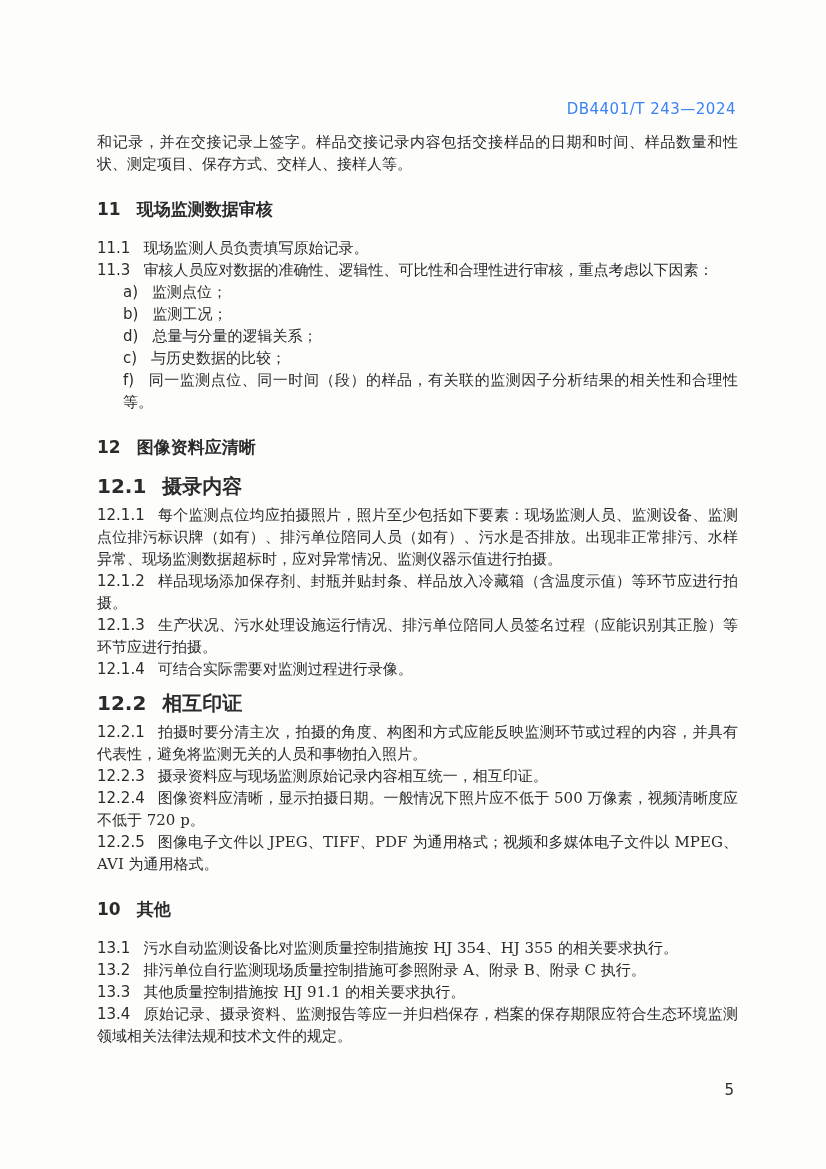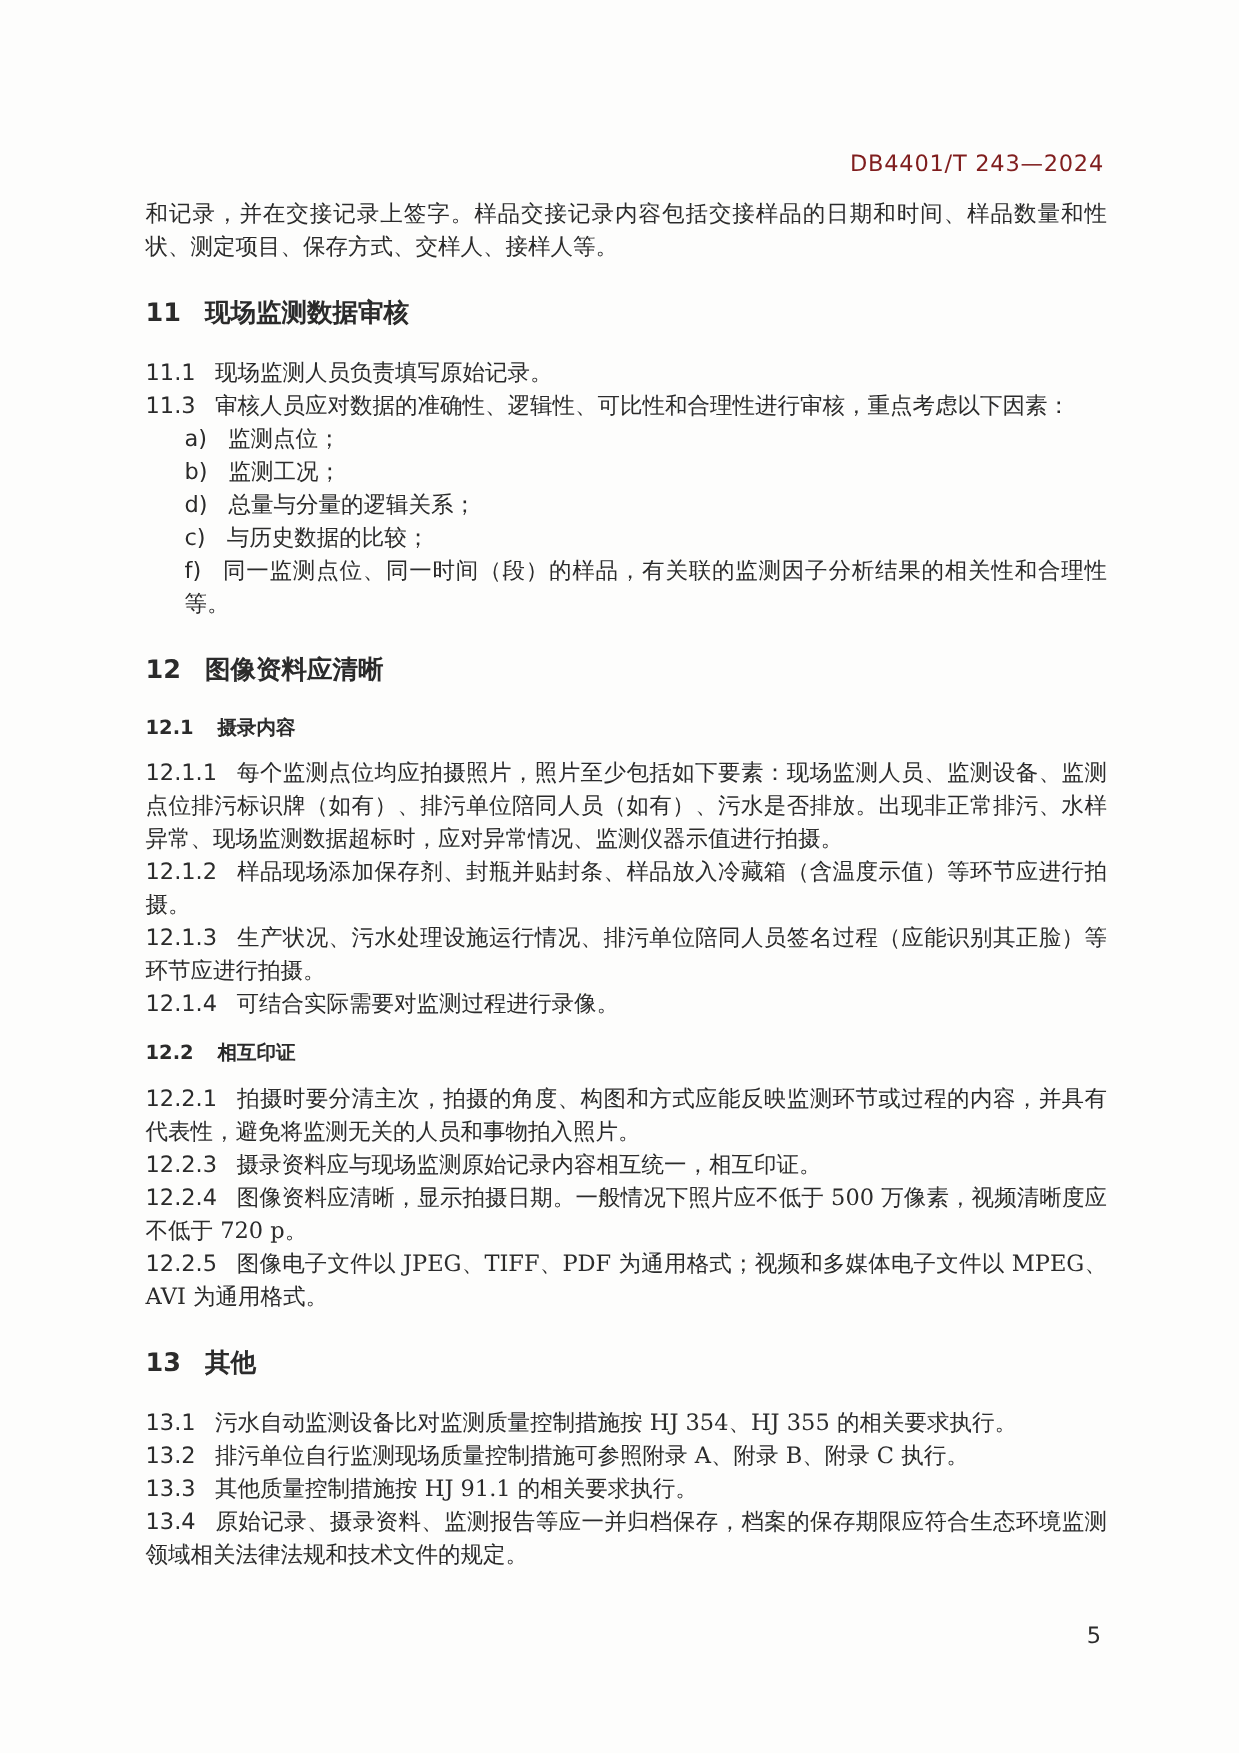--- a/index.html
+++ b/index.html
@@ -18,21 +18,21 @@
     line-height: 22px;
     overflow: hidden;
   }
   .doc-header {
     position: absolute;
     top: 98px;
     right: 90px;
     font-family: "DejaVu Sans", sans-serif;
     font-size: 15px;
     letter-spacing: 0.5px;
-    color: #7f1d1d;
+    color: #3b82f6;
   }
   .doc-body {
     position: absolute;
     top: 131px;
     left: 97px;
     width: 641px;
     text-align: justify;
   }
   .para {
     margin: 0;
@@ -41,21 +41,21 @@
     font-family: "DejaVu Sans", sans-serif;
     font-weight: bold;
     font-size: 17px;
     line-height: 22px;
     margin: 23px 0 17px 0;
     text-align: left;
   }
   .h-section {
     font-family: "DejaVu Sans", sans-serif;
     font-weight: bold;
-    font-size: 13px;
+    font-size: 20px;
     line-height: 22px;
     margin: 12px 0 7px 0;
     text-align: left;
   }
   .clause {
     margin: 0;
   }
   .num {
     font-family: "DejaVu Sans", sans-serif;
     margin-right: 13px;
@@ -102,21 +102,21 @@
       <h3 class="h-section"><span class="num">12.1</span><span class="txt">摄录内容</span></h3>
       <p class="clause"><span class="num">12.1.1</span><span class="txt">每个监测点位均应拍摄照片，照片至少包括如下要素：现场监测人员、监测设备、监测点位排污标识牌（如有）、排污单位陪同人员（如有）、污水是否排放。出现非正常排污、水样异常、现场监测数据超标时，应对异常情况、监测仪器示值进行拍摄。</span></p>
       <p class="clause"><span class="num">12.1.2</span><span class="txt">样品现场添加保存剂、封瓶并贴封条、样品放入冷藏箱（含温度示值）等环节应进行拍摄。</span></p>
       <p class="clause"><span class="num">12.1.3</span><span class="txt">生产状况、污水处理设施运行情况、排污单位陪同人员签名过程（应能识别其正脸）等环节应进行拍摄。</span></p>
       <p class="clause"><span class="num">12.1.4</span><span class="txt">可结合实际需要对监测过程进行录像。</span></p>
       <h3 class="h-section"><span class="num">12.2</span><span class="txt">相互印证</span></h3>
       <p class="clause"><span class="num">12.2.1</span><span class="txt">拍摄时要分清主次，拍摄的角度、构图和方式应能反映监测环节或过程的内容，并具有代表性，避免将监测无关的人员和事物拍入照片。</span></p>
       <p class="clause"><span class="num">12.2.3</span><span class="txt">摄录资料应与现场监测原始记录内容相互统一，相互印证。</span></p>
       <p class="clause"><span class="num">12.2.4</span><span class="txt">图像资料应清晰，显示拍摄日期。一般情况下照片应不低于 500 万像素，视频清晰度应不低于 720 p。</span></p>
       <p class="clause"><span class="num">12.2.5</span><span class="txt">图像电子文件以 JPEG、TIFF、PDF 为通用格式；视频和多媒体电子文件以 MPEG、AVI 为通用格式。</span></p>
-      <h2 class="h-chapter"><span class="num">13</span><span class="txt">其他</span></h2>
+      <h2 class="h-chapter"><span class="num">10</span><span class="txt">其他</span></h2>
       <p class="clause"><span class="num">13.1</span><span class="txt">污水自动监测设备比对监测质量控制措施按 HJ 354、HJ 355 的相关要求执行。</span></p>
       <p class="clause"><span class="num">13.2</span><span class="txt">排污单位自行监测现场质量控制措施可参照附录 A、附录 B、附录 C 执行。</span></p>
       <p class="clause"><span class="num">13.3</span><span class="txt">其他质量控制措施按 HJ 91.1 的相关要求执行。</span></p>
       <p class="clause"><span class="num">13.4</span><span class="txt">原始记录、摄录资料、监测报告等应一并归档保存，档案的保存期限应符合生态环境监测领域相关法律法规和技术文件的规定。</span></p>
     </main>
 
   <div class="page-number">5</div>
 </div>
 
 </body></html>

